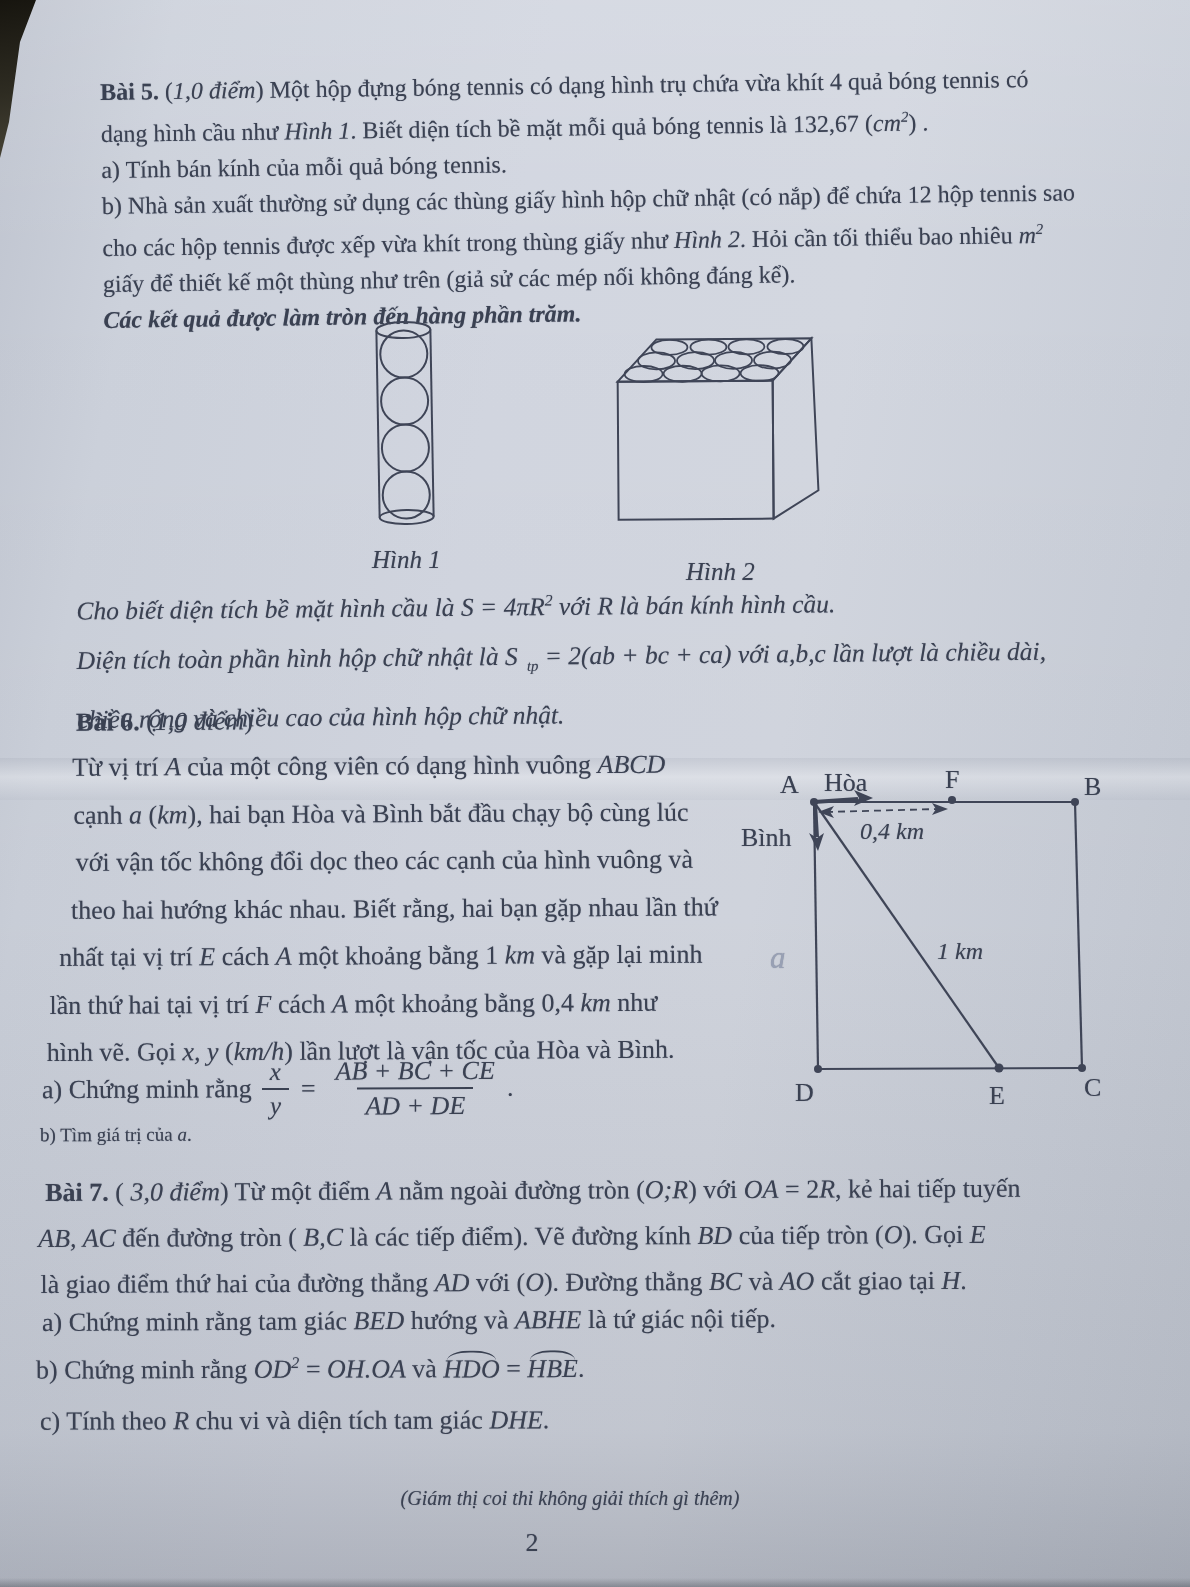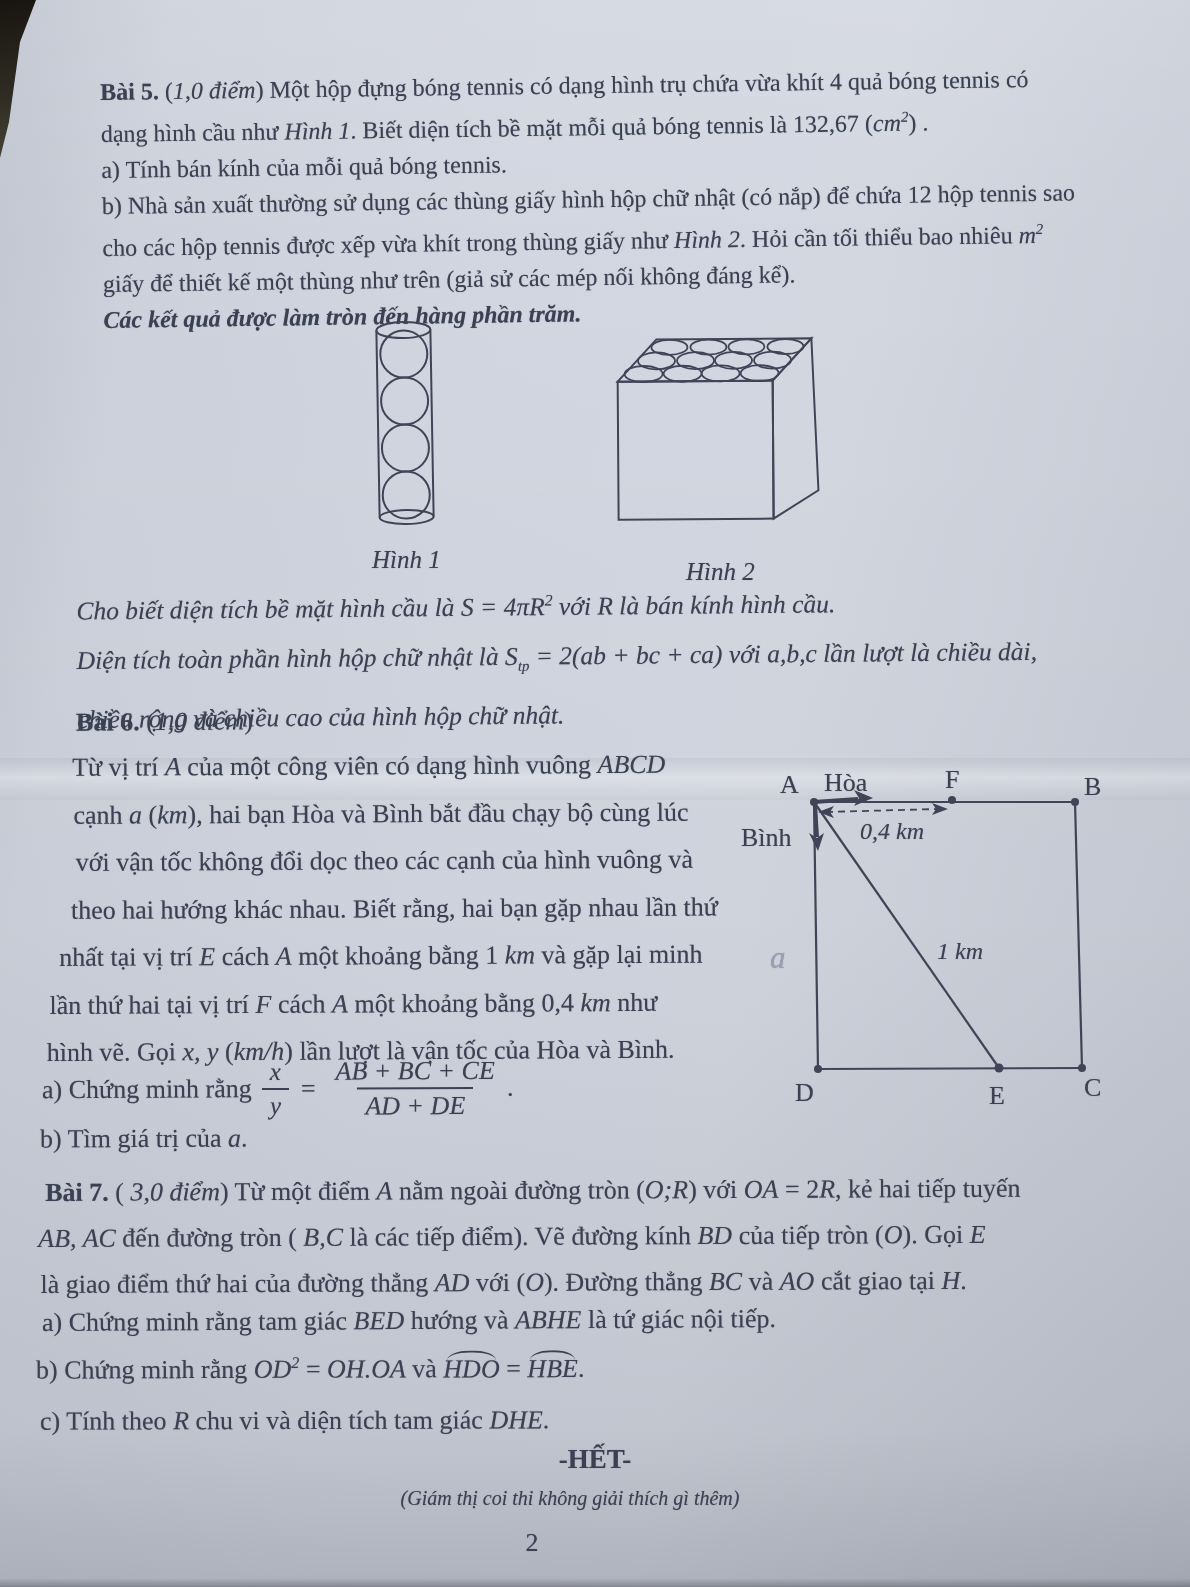--- a/index.html
+++ b/index.html
@@ -26,21 +26,21 @@
   .bottom-edge{
     position:absolute;left:0;bottom:0;width:100%;height:9px;
     background:linear-gradient(180deg, rgba(25,28,36,0), rgba(25,28,36,.28));
   }
   .block{position:absolute;}
   .line{display:block;white-space:pre;}
   .s-b{font-weight:700;}
   .s-i{font-style:italic;}
   .s-bi{font-weight:700;font-style:italic;}
   .s-sup{font-size:.62em;vertical-align:super;}
-  .s-sub{font-size:.58em;vertical-align:sub;}
+  .s-sub{font-size:.58em;vertical-align:sub;margin-left:9px;}
   .s-hat{position:relative;display:inline-block;}
   .s-hat::before{
     content:"";position:absolute;left:6%;right:6%;top:-.16em;height:.34em;
     border-top:2.2px solid currentColor;border-radius:50% 50% 0 0/100% 100% 0 0;
   }
   .bai5{left:100px;top:74px;width:1020px;transform:rotate(-0.8deg);transform-origin:0 0;}
   .bai5 .line{font-size:24px;line-height:36px;}
   .fig{position:absolute;color:var(--stroke,#3f4557);}
   .fig1{left:369px;top:317px;transform:rotate(-1deg);}
   .fig2{left:608px;top:331px;transform:rotate(-0.4deg);}
@@ -54,21 +54,21 @@
   .bai6text .line{font-size:26px;line-height:47.5px;}
   .eqrow{
     position:absolute;left:42px;top:1046px;height:86px;
     display:flex;align-items:center;font-size:26px;transform:rotate(-0.3deg);
   }
   .frac{display:inline-flex;flex-direction:column;align-items:center;font-style:italic;line-height:1.12;margin:0 4px;}
   .frac .num{padding:0 8px 2px;}
   .frac .den{border-top:2px solid currentColor;padding:2px 8px 0;}
   .frac.small{font-size:25px;margin-left:10px;}
   .eq{margin:0 8px;}
-  .item-b{position:absolute;left:40px;top:1124px;font-size:26px;transform:rotate(-0.25deg);}
+  .item-b{position:absolute;left:40px;top:1124px;font-size:19px;transform:rotate(-0.25deg);}
   .diagram{left:740px;top:738px;}
   .diagram text{font-size:26px;fill:var(--ink,#3a4152);font-family:"Liberation Serif","DejaVu Serif",serif;}
   .diagram .dist{font-style:italic;font-size:24px;}
   .diagram .hand{font-style:italic;font-size:31px;fill:var(--handwriting,#98a0b4);}
   .bai7{left:35px;top:1170px;width:1130px;transform:rotate(-0.25deg);transform-origin:0 0;}
   .bai7 .line{font-size:26px;line-height:46px;}
   .b7item{position:absolute;font-size:26px;}
   .b7a{left:42px;top:1306px;transform:rotate(-0.3deg);}
   .b7b{left:36px;top:1354px;transform:rotate(-0.2deg);}
   .b7c{left:40px;top:1406px;transform:rotate(-0.15deg);}
@@ -203,18 +203,17 @@
 
   <section class="block bai7">
     <div class="line" style="margin-left:10px"><span class="s-b">Bài 7.</span><span> ( </span><span class="s-i">3,0 điểm</span><span>) Từ một điểm </span><span class="s-i">A</span><span> nằm ngoài đường tròn (</span><span class="s-i">O;R</span><span>) với </span><span class="s-i">OA</span><span> = 2</span><span class="s-i">R</span><span>, kẻ hai tiếp tuyến</span></div>
     <div class="line" style="margin-left:3px"><span class="s-i">AB, AC</span><span> đến đường tròn ( </span><span class="s-i">B,C</span><span> là các tiếp điểm). Vẽ đường kính </span><span class="s-i">BD</span><span> của tiếp tròn (</span><span class="s-i">O</span><span>). Gọi </span><span class="s-i">E</span></div>
     <div class="line" style="margin-left:5px"><span>là giao điểm thứ hai của đường thẳng </span><span class="s-i">AD</span><span> với (</span><span class="s-i">O</span><span>). Đường thẳng </span><span class="s-i">BC</span><span> và </span><span class="s-i">AO</span><span> cắt giao tại </span><span class="s-i">H</span><span>.</span></div>
   </section>
   <div class="b7item b7a line"><span>a) Chứng minh rằng tam giác </span><span class="s-i">BED</span><span> hướng và </span><span class="s-i">ABHE</span><span> là tứ giác nội tiếp.</span></div>
   <div class="b7item b7b line"><span>b) Chứng minh rằng </span><span class="s-i">OD</span><span class="s-i s-sup">2</span><span> = </span><span class="s-i">OH.OA</span><span> và </span><span class="s-i s-hat">HDO</span><span> = </span><span class="s-i s-hat">HBE</span><span>.</span></div>
   <div class="b7item b7c line"><span>c) Tính theo </span><span class="s-i">R</span><span> chu vi và diện tích tam giác </span><span class="s-i">DHE</span><span>.</span></div>
 
-  <div class="end">-HẾT-</div>
   <div class="note-center">(Giám thị coi thi không giải thích gì thêm)</div>
   <div class="pagenum">2</div>
 
   <div class="bottom-edge"></div>
 </div>
 
 </body></html>

